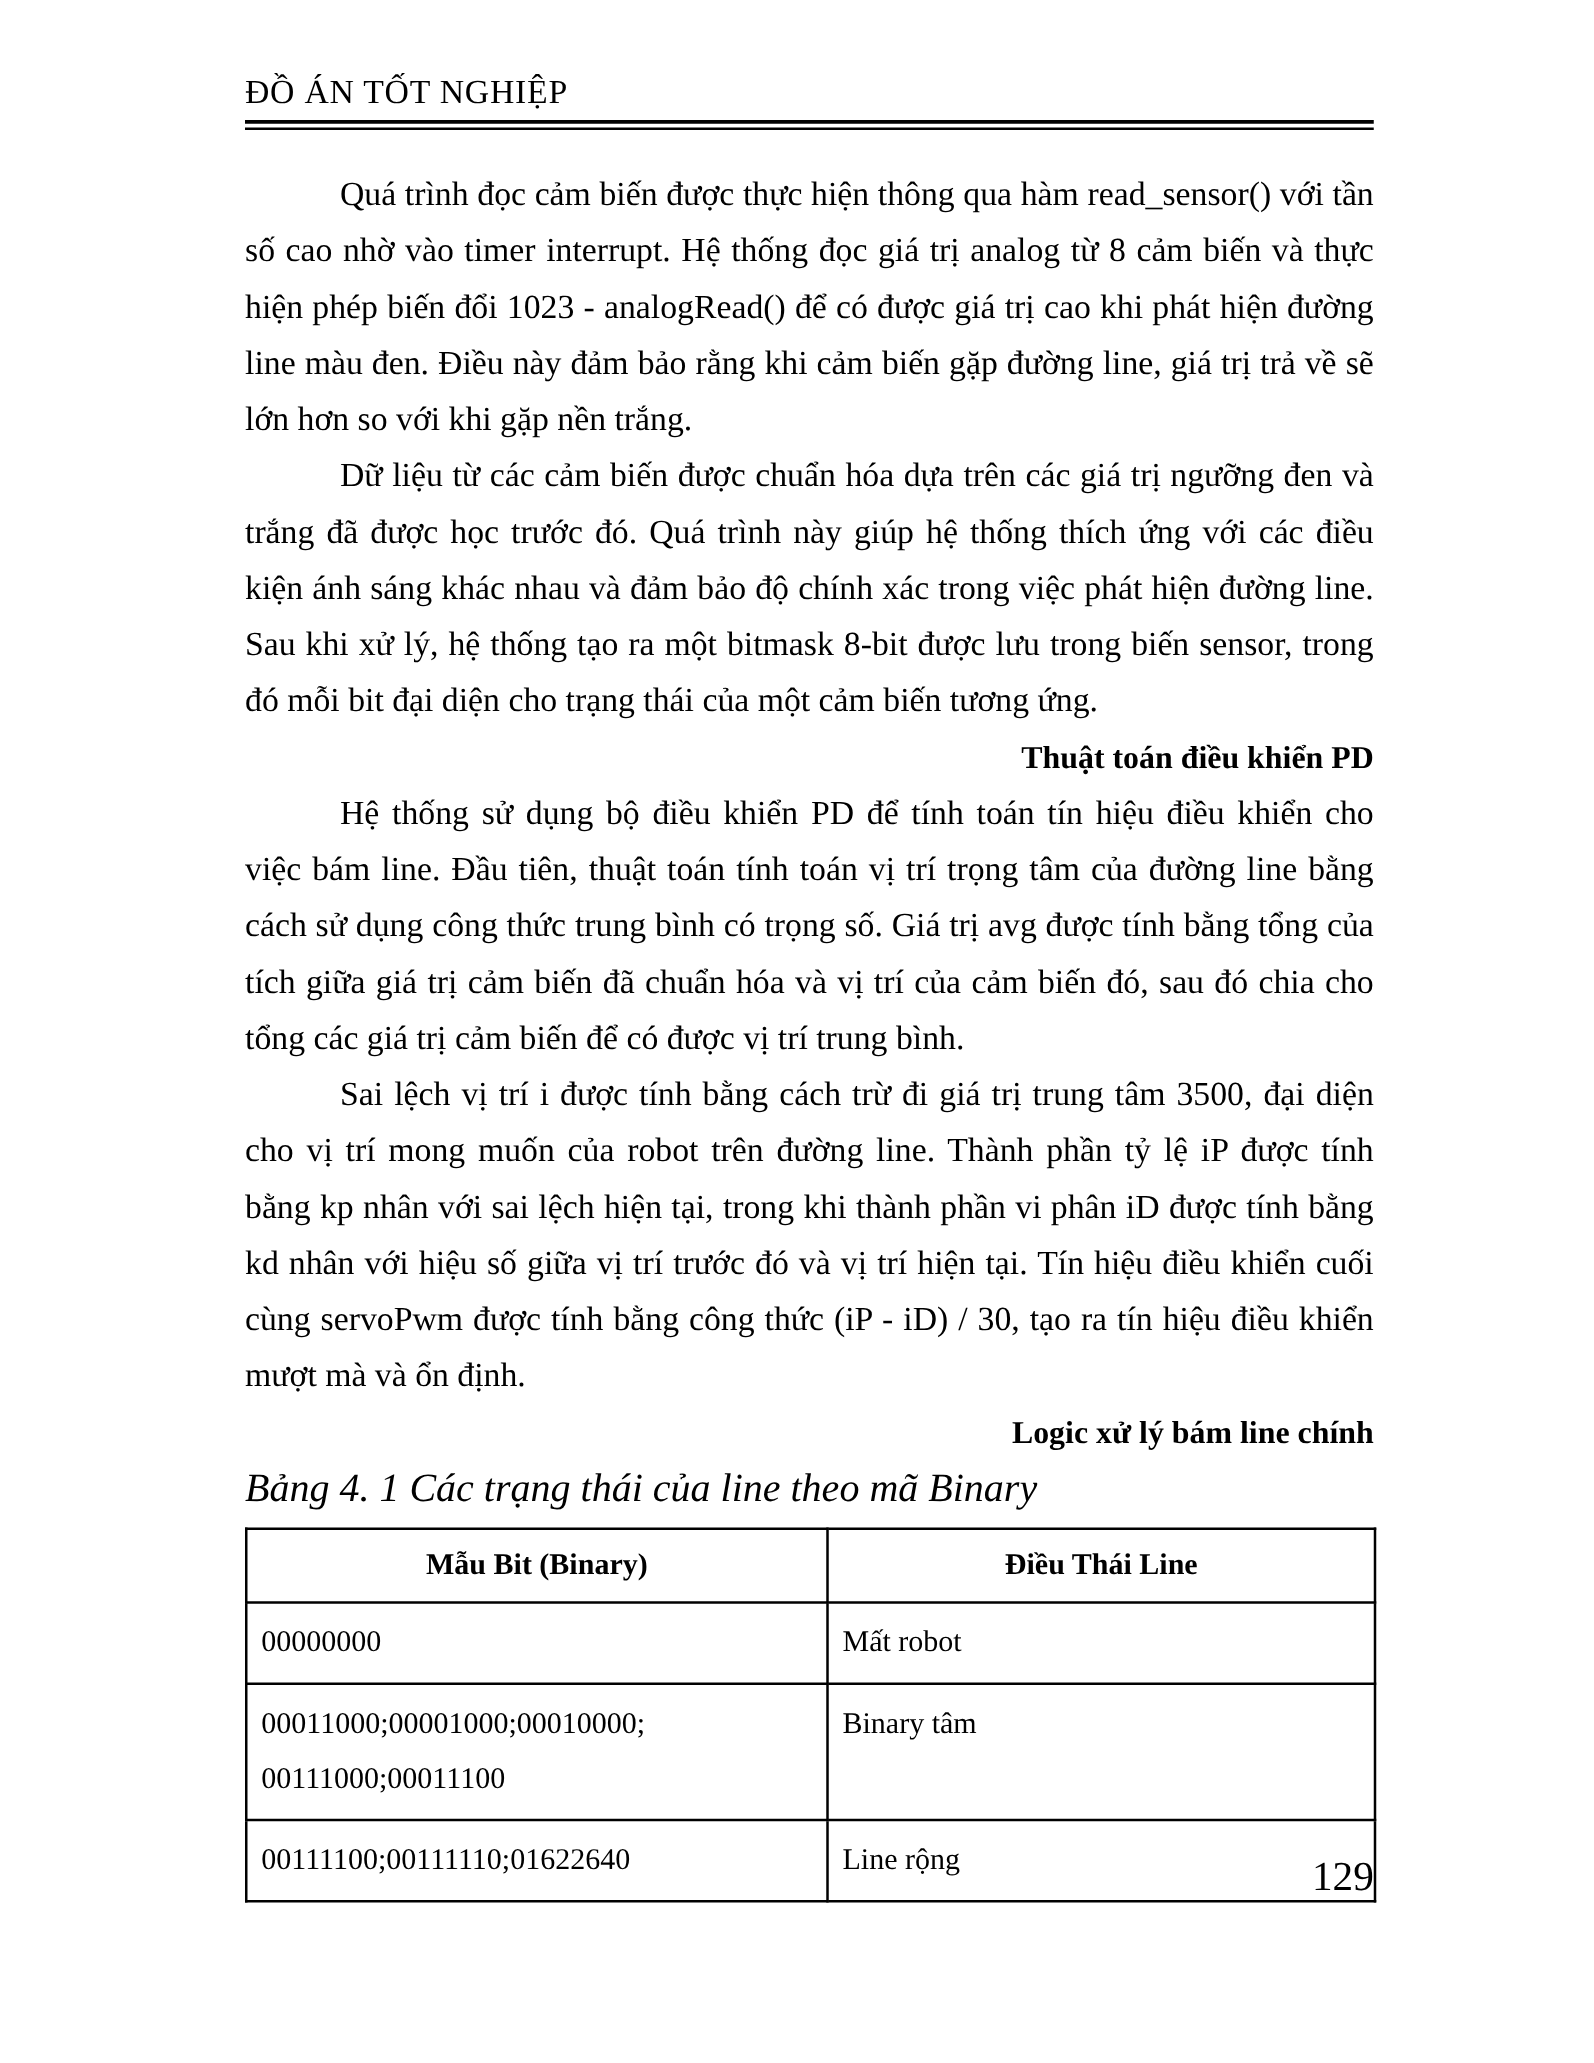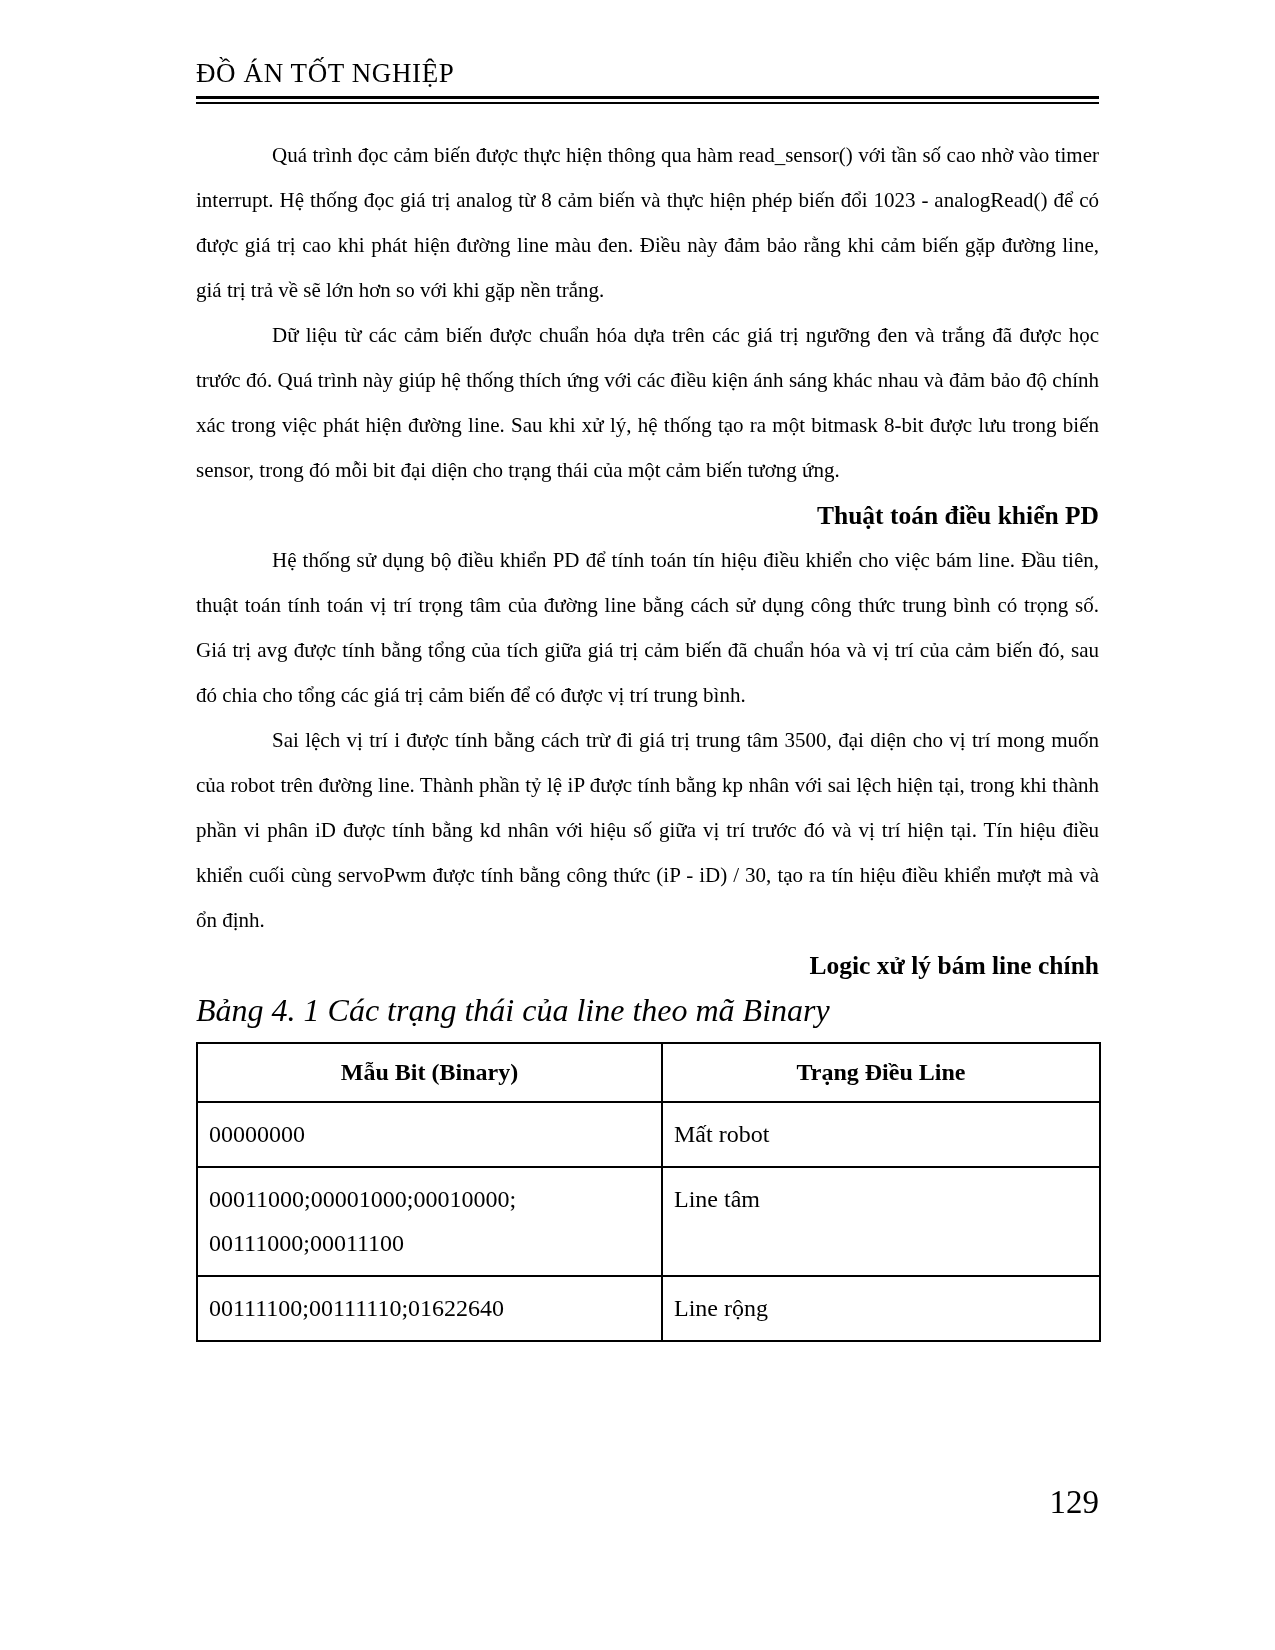--- a/index.html
+++ b/index.html
@@ -42,21 +42,21 @@
   
   .content {
     position: absolute;
     left: 196px;
     top: 133px;
     width: 903px;
   }
 
   p.para {
     margin: 0 0 0 0;
-    font-size: 21px;
+    font-size: 27px;
     line-height: 45px;
     text-align: justify;
     text-indent: 76px;
     hyphens: none;
   }
   p.para:last-child { margin-bottom: 0; }
 
   h2.subhead {
     margin: 0;
     font-size: 25.5px;
@@ -140,36 +140,36 @@
     <p class="caption">Bảng 4. 1 Các trạng thái của line theo mã Binary</p>
 
     <table class="line-table">
       <colgroup>
         <col class="c1">
         <col class="c2">
       </colgroup>
       <thead>
         <tr>
           <th>Mẫu Bit (Binary)</th>
-          <th>Trạng Điều Line</th>
+          <th>Điều Thái Line</th>
         </tr>
       </thead>
       <tbody>
         <tr>
           <td class="cell-multi">
             <span>00000000</span>
           </td>
           <td>Mất robot</td>
         </tr>
         <tr>
           <td class="cell-multi">
             <span>00011000;00001000;00010000;</span>
             <span>00111000;00011100</span>
           </td>
-          <td>Line tâm</td>
+          <td>Binary tâm</td>
         </tr>
         <tr>
           <td class="cell-multi">
             <span>00111100;00111110;01622640</span>
           </td>
           <td>Line rộng</td>
         </tr>
       </tbody>
     </table>
 

